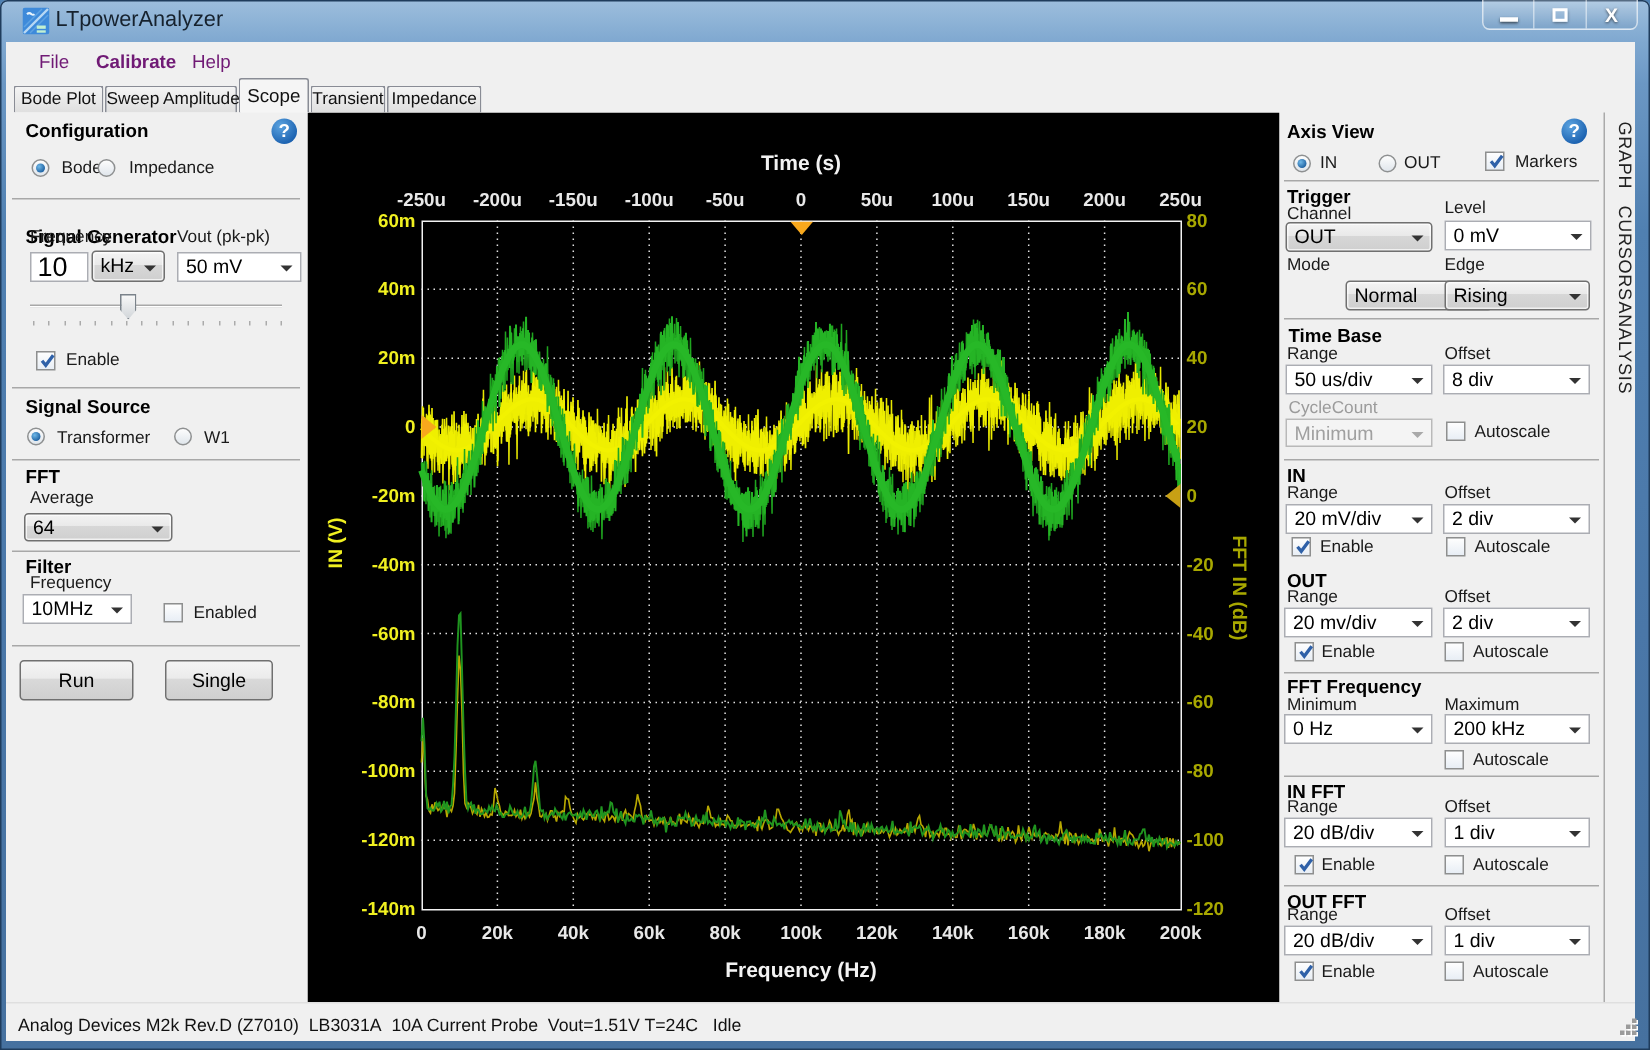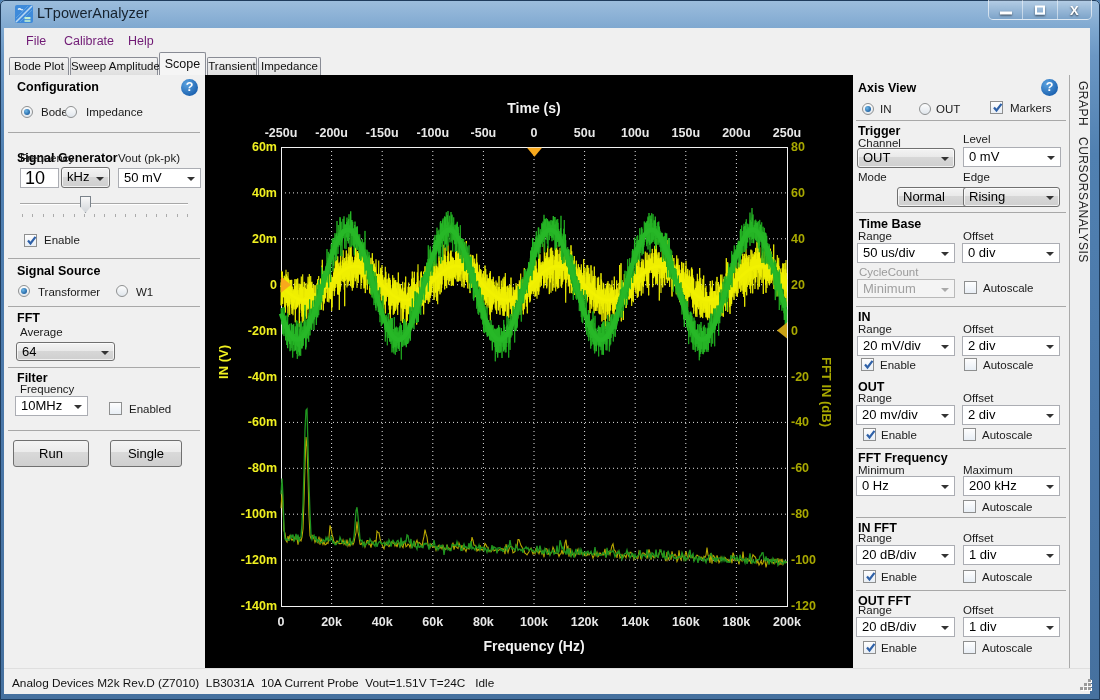--- a/index.html
+++ b/index.html
@@ -75,21 +75,21 @@
     </div>
   <div>
       <span class="wg" style="font-size:0;width:10px;height:9px;border:2px solid #fff;box-shadow:0 1px 2px rgba(0,0,0,.5);"></span>
     </div>
   <div>
       <span class="wg" style="font-size:13px;">X</span>
     </div>
 </div>
 <div class="abs" id="menubar">
   <span style="left:22px;">File</span>
-    <span style="left:60px;">Calibrate</span>
+    <span style="left:60px;font-weight:bold;">Calibrate</span>
     <span style="left:124px;">Help</span>
 </div>
 <div class="abs" id="tabstrip">
   <div class="tab" style="left:5px;width:60px;">Bode Plot</div>
   <div class="tab" style="left:66px;width:88px;">Sweep Amplitude</div>
   <div class="tab active" style="left:155px;width:47px;">Scope</div>
   <div class="tab" style="left:203px;width:50px;">Transient</div>
   <div class="tab" style="left:254px;width:63px;">Impedance</div>
 </div>
 <div class="abs" id="lpanel">
@@ -200,21 +200,21 @@
     </div>
     <div class="sep" style="left:3px;top:137px;width:210px;"></div>
     <div class="hd" style="left:6px;top:142px;">Time Base</div>
     <div class="lb " style="left:5px;top:155px;">Range</div>
     <div class="lb " style="left:110px;top:155px;">Offset</div>
     <div class="combo " style="left:4px;top:168px;width:98px;height:20px;">
       <span class="tx">50 us/div</span>
       <span class="ar"></span>
     </div>
     <div class="combo " style="left:109px;top:168px;width:98px;height:20px;">
-      <span class="tx">0 div</span>
+      <span class="tx">8 div</span>
       <span class="ar"></span>
     </div>
     <div class="lb dis" style="left:6px;top:191px;">CycleCount</div>
     <div class="combo dis" style="left:4px;top:204px;width:98px;height:19px;">
       <span class="tx">Minimum</span>
       <span class="ar"></span>
     </div>
     <div class="cb" style="left:111px;top:206px;"></div>
     <div class="lb " style="left:130px;top:207px;">Autoscale</div>
     <div class="sep" style="left:3px;top:231px;width:210px;"></div>

